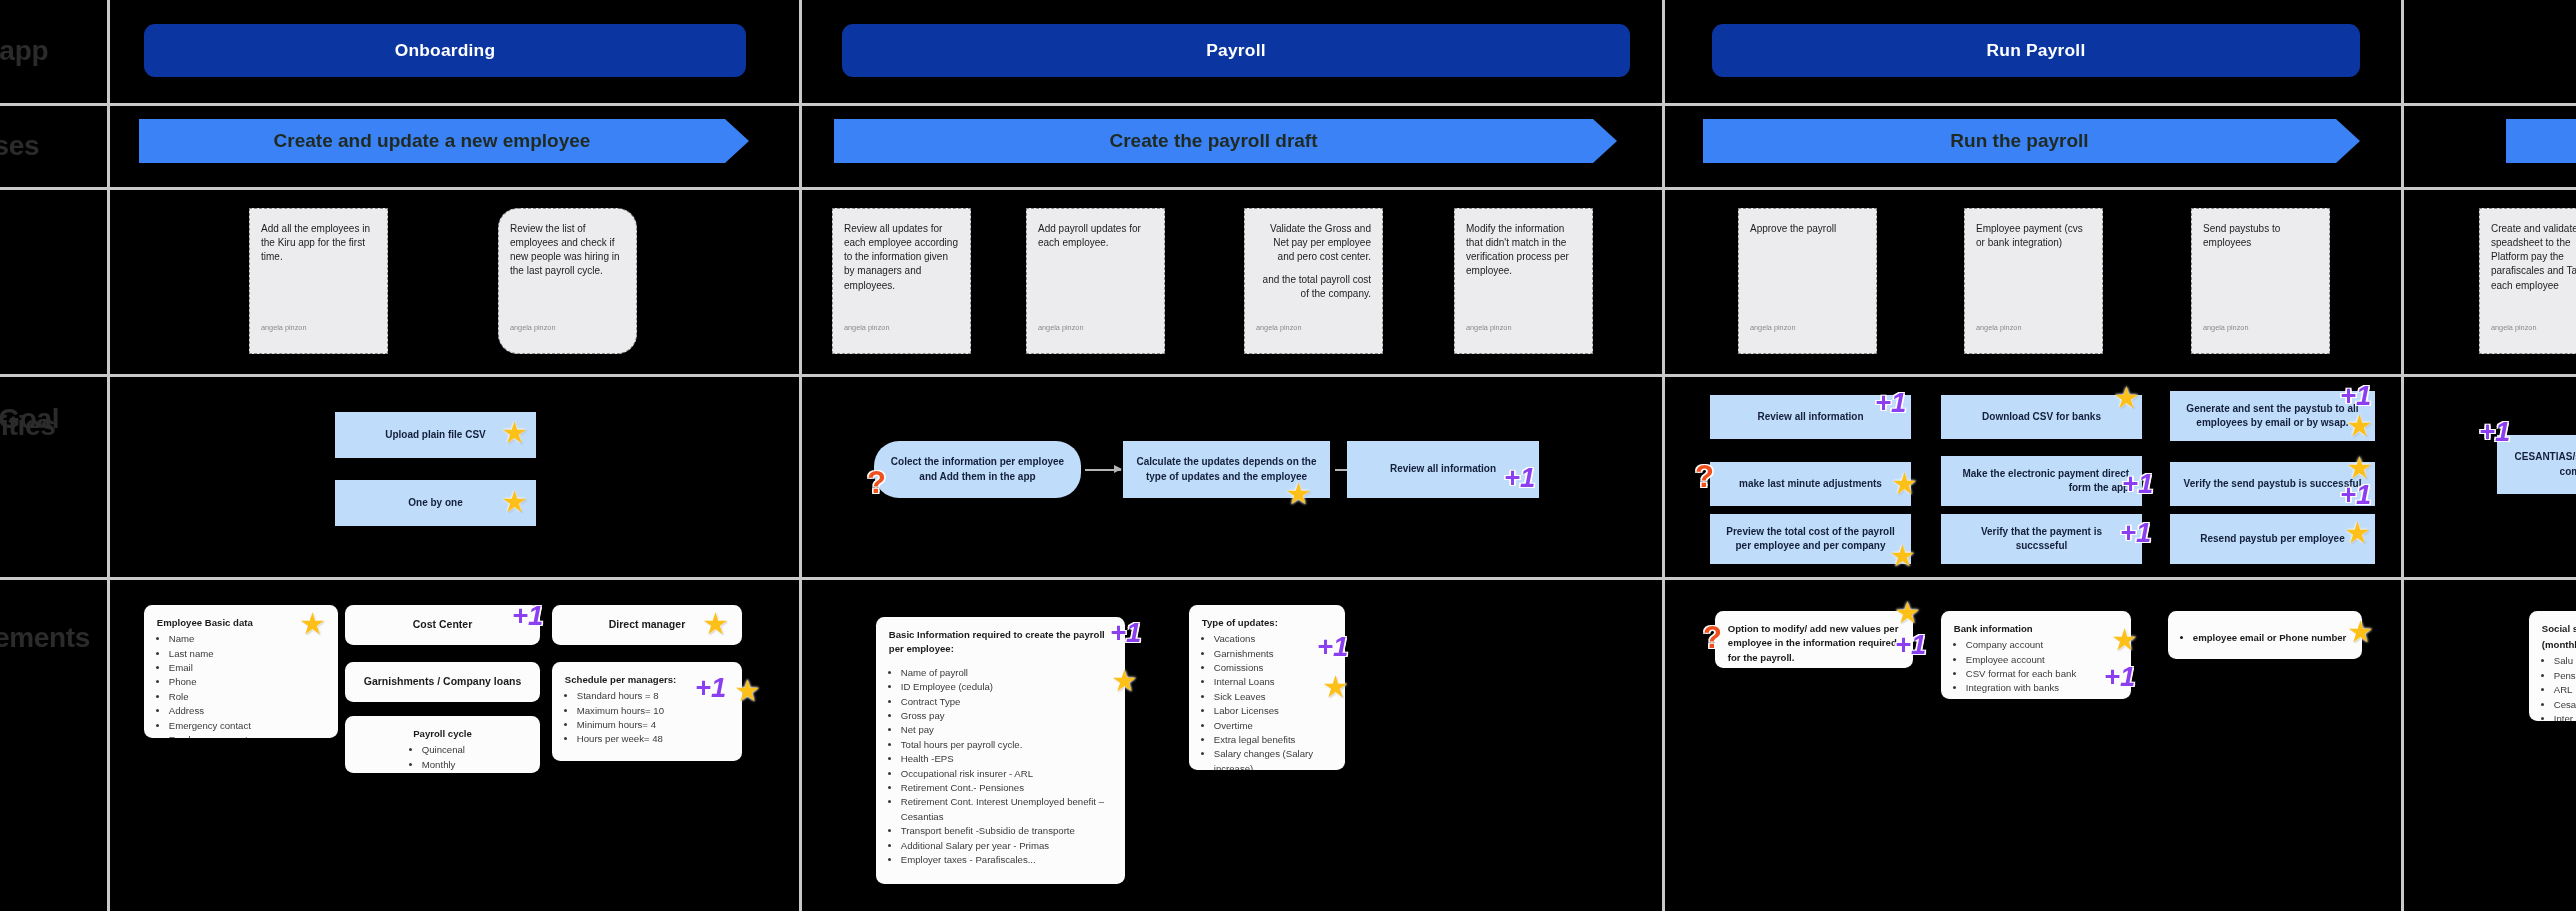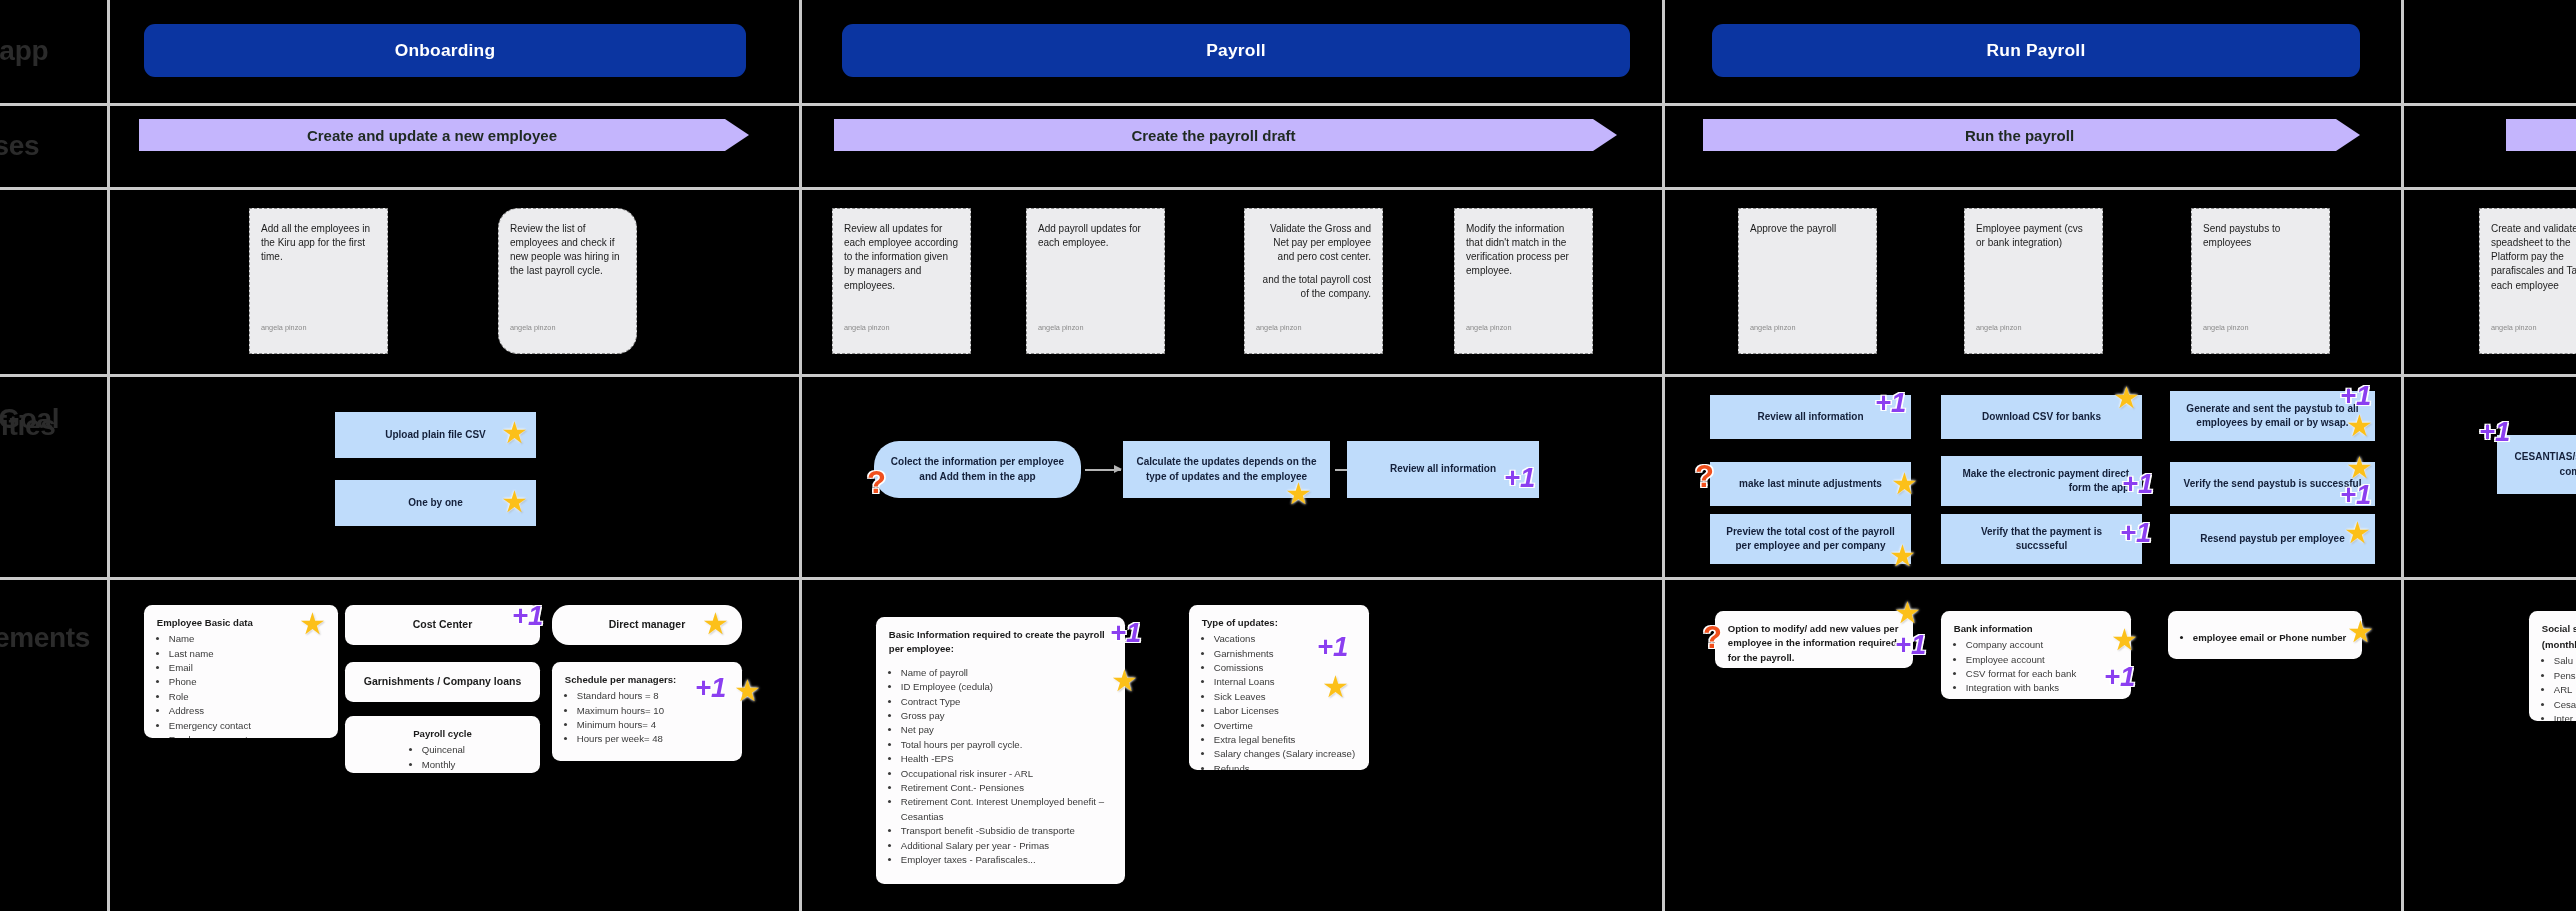--- a/index.html
+++ b/index.html
@@ -25,24 +25,24 @@
   
   .pill {
     position: absolute; height: 53px; border-radius: 11px;
     background: #0b35a1; color: #ffffff;
     display: flex; align-items: center; justify-content: center;
     font-size: 17.4px; font-weight: 700; letter-spacing: 0.2px;
   }
 
   
   .chev {
-    position: absolute; height: 32px;
-    background: #c4b5fd; color: #1f2a22;
+    position: absolute; height: 44px;
+    background: #3b82f6; color: #1f2a22;
     display: flex; align-items: center; justify-content: center;
-    font-size: 15px; font-weight: 700;
+    font-size: 19px; font-weight: 700;
     clip-path: polygon(0 0, calc(100% - 24px) 0, 100% 50%, calc(100% - 24px) 100%, 0 100%);
     padding-right: 24px;
   }
 
   
   .note {
     position: absolute; width: 139px; height: 146px;
     background: #ececee; border: 0.9px dashed #8d8d8d;
     padding: 12.8px 11px 0 11px;
     font-size: 10px; line-height: 1.42; color: #1c1c1c;
@@ -243,21 +243,21 @@
   </div>
 
   <div class="card" style="left:345px; top:716px; width:195px; height:57px; text-align:center;">
     <div class="t">Payroll cycle</div>
     <ul style="margin-left:64px; text-align:left;">
       <li>Quincenal</li>
       <li>Monthly</li>
     </ul>
   </div>
 
-  <div class="card center" style="left:552px; top:605px; width:190px; height:40px;border-radius:17px;">
+  <div class="card center" style="left:552px; top:605px; width:190px; height:40px;">
     <div class="t">Direct manager</div>
   </div>
   <span class="star" style="left:700px; top:608px;">★</span>
 
   <div class="card" style="left:552px; top:662px; width:190px; height:99px;">
     <div class="t">Schedule per managers:</div>
     <ul>
       <li>Standard hours = 8</li>
       <li>Maximum hours= 10</li>
       <li>Minimum hours= 4</li>
@@ -281,21 +281,21 @@
       <li>Retirement Cont.- Pensiones</li>
       <li>Retirement Cont. Interest Unemployed benefit –Cesantias</li>
       <li>Transport benefit -Subsidio de transporte</li>
       <li>Additional  Salary per year - Primas</li>
       <li>Employer taxes - Parafiscales...</li>
     </ul>
   </div>
   <span class="plus1" style="left:1110px; top:617px;">+1</span>
   <span class="star" style="left:1109px; top:665px;">★</span>
 
-  <div class="card" style="left:1189px; top:605px; width:180px; height:165px;">
+  <div class="card" style="left:1189px; top:605px; width:156px; height:165px;">
     <div class="t">Type of updates:</div>
     <ul>
       <li>Vacations</li>
       <li>Garnishments</li>
       <li>Comissions</li>
       <li>Internal Loans</li>
       <li>Sick Leaves</li>
       <li>Labor Licenses</li>
       <li>Overtime</li>
       <li>Extra legal benefits</li>

